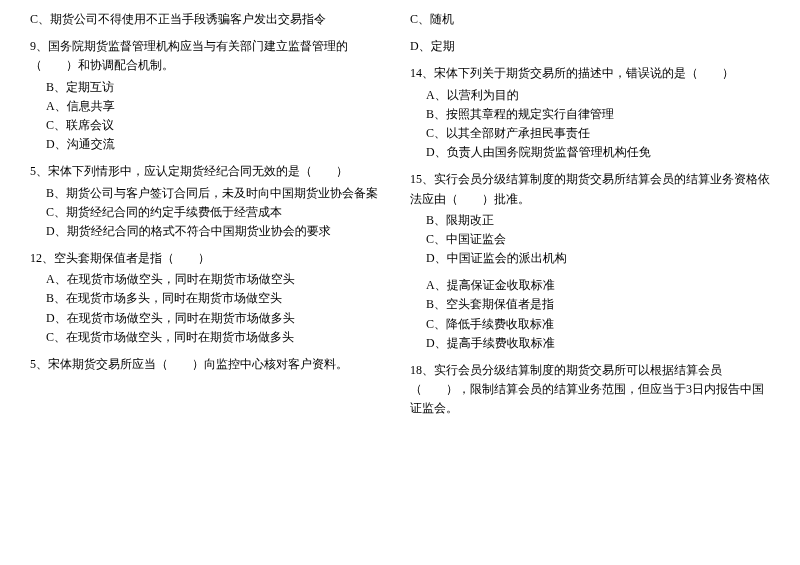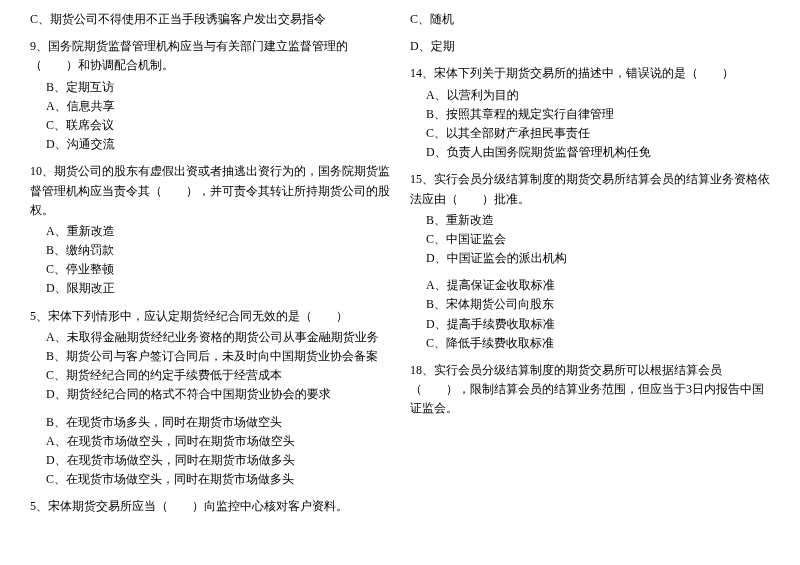--- a/index.html
+++ b/index.html
@@ -54,39 +54,32 @@
 
 
     <div class="question-block">
       <div class="question-title">9、国务院期货监督管理机构应当与有关部门建立监督管理的（　　）和协调配合机制。</div>
       <div class="option">B、定期互访</div>
       <div class="option">A、信息共享</div>
       <div class="option">C、联席会议</div>
       <div class="option">D、沟通交流</div>
     </div>
 
-    <div class="question-block">
-      <div class="question-title">10、期货公司的股东有虚假出资或者抽逃出资行为的，国务院期货监督管理机构应当责令其（　　），并可责令其转让所持期货公司的股权。</div>
-      <div class="option">A、重新改造</div>
-      <div class="option">B、缴纳罚款</div>
-      <div class="option">C、停业整顿</div>
-      <div class="option">D、限期改正</div>
-    </div>
 
     <div class="question-block">
       <div class="question-title">5、宋体下列情形中，应认定期货经纪合同无效的是（　　）</div>
-      <div class="option">A、未取得金融期货经纪业务资格的期货公司从事金融期货业务</div>
       <div class="option">B、期货公司与客户签订合同后，未及时向中国期货业协会备案</div>
       <div class="option">C、期货经纪合同的约定手续费低于经营成本</div>
       <div class="option">D、期货经纪合同的格式不符合中国期货业协会的要求</div>
     </div>
 
     <div class="question-block">
+      <div class="question-title">12、空头套期保值者是指（　　）</div>
+      <div class="option">A、在现货市场做空头，同时在期货市场做空头</div>
       <div class="option">B、在现货市场多头，同时在期货市场做空头</div>
-      <div class="option">A、在现货市场做空头，同时在期货市场做空头</div>
       <div class="option">D、在现货市场做空头，同时在期货市场做多头</div>
       <div class="option">C、在现货市场做空头，同时在期货市场做多头</div>
     </div>
 
     <div class="question-block">
       <div class="question-title">5、宋体期货交易所应当（　　）向监控中心核对客户资料。</div>
 
     </div>
 
   </div>
@@ -104,30 +97,30 @@
     <div class="question-block">
       <div class="question-title">14、宋体下列关于期货交易所的描述中，错误说的是（　　）</div>
       <div class="option">A、以营利为目的</div>
       <div class="option">B、按照其章程的规定实行自律管理</div>
       <div class="option">C、以其全部财产承担民事责任</div>
       <div class="option">D、负责人由国务院期货监督管理机构任免</div>
     </div>
 
     <div class="question-block">
       <div class="question-title">15、实行会员分级结算制度的期货交易所结算会员的结算业务资格依法应由（　　）批准。</div>
-      <div class="option">B、重新改造</div>
+      <div class="option">B、限期改正</div>
       <div class="option">C、中国证监会</div>
       <div class="option">D、中国证监会的派出机构</div>
     </div>
 
     <div class="question-block">
       <div class="option">A、提高保证金收取标准</div>
-      <div class="option">B、宋体期货公司向股东</div>
+      <div class="option">B、空头套期保值者是指</div>
+      <div class="option">C、降低手续费收取标准</div>
       <div class="option">D、提高手续费收取标准</div>
-      <div class="option">C、降低手续费收取标准</div>
     </div>
 
 
     <div class="question-block">
       <div class="question-title">18、实行会员分级结算制度的期货交易所可以根据结算会员（　　），限制结算会员的结算业务范围，但应当于3日内报告中国证监会。</div>
 
     </div>
 
   </div>
 </div>

